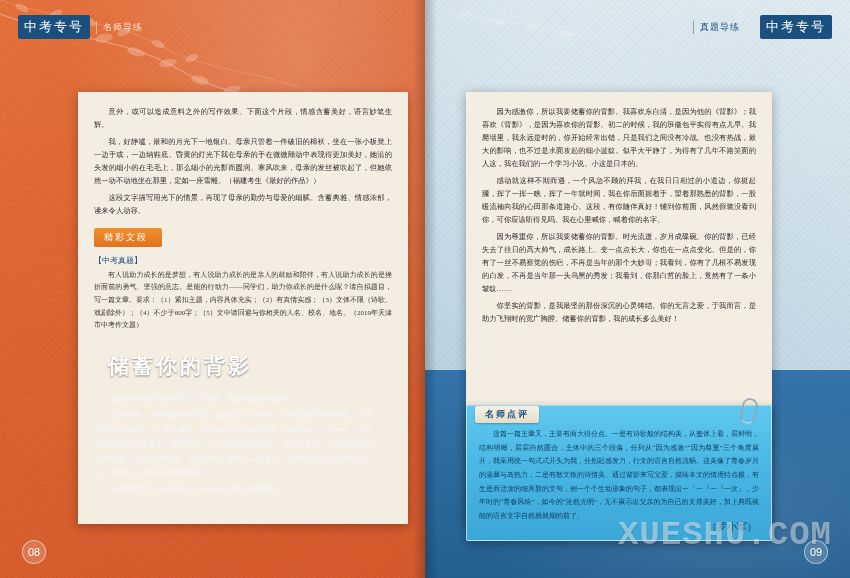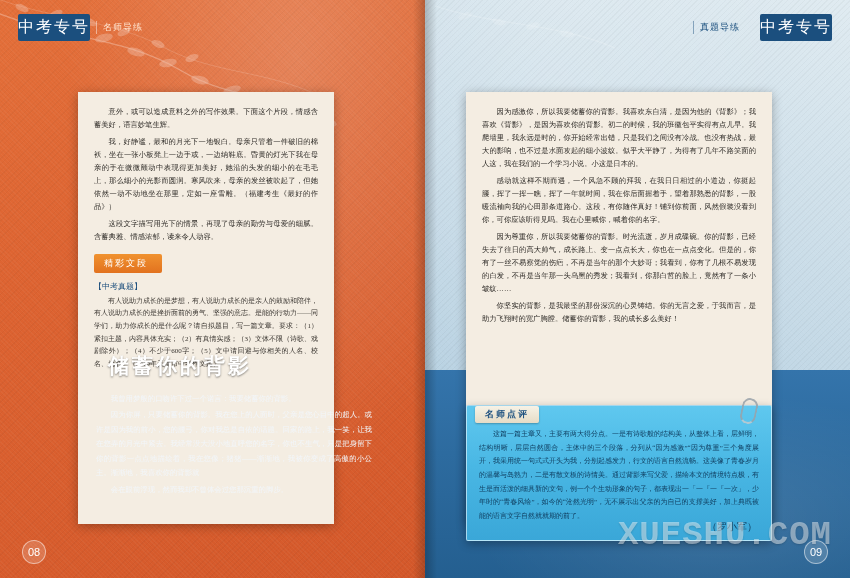--- a/index.html
+++ b/index.html
@@ -63,37 +63,37 @@
 
   
   .runhead {
     position: absolute; top: 16px; height: 22px;
     display: flex; align-items: center; gap: 6px;
     font-size: 11px; color: #ffffff; letter-spacing: 1px;
   }
   .runhead-left { left: 18px; }
   .runhead-right { right: 18px; flex-direction: row; gap: 20px; }
   .rh-pill {
-    background: #1b4f7e; color: #fff; padding: 3px 0; border-radius: 2px;
-    font-size: 16px; letter-spacing: 2px; white-space: nowrap;
+    background: #1b4f7e; color: #fff; padding: 3px 6px; border-radius: 2px;
+    font-size: 13px; letter-spacing: 2px; white-space: nowrap;
   }
   .rh-pill.alt { background: #1b4f7e; }
   .rh-sub {
     color: #ffe4cf; font-size: 9px; letter-spacing: 1px; white-space: nowrap;
     border-left: 1px solid rgba(255,255,255,.45); padding-left: 6px;
   }
   .page-right .rh-sub { color: #1b4f7e; border-left-color: rgba(27,79,126,.45); }
 
   
   .paper {
     position: absolute;
     background: #f4ede2;
     box-shadow: 0 2px 10px rgba(0,0,0,.30);
   }
-  .paper-left  { left: 78px;  top: 92px; width: 256px; height: 432px; }
+  .paper-left  { left: 78px;  top: 92px; width: 330px; height: 432px; }
   .paper-right { left: 466px; top: 92px; width: 306px; height: 432px; }
   .paper-inner { padding: 14px 16px 10px 16px; height: 100%; overflow: hidden; }
 
   .body-text {
     font-family: "Liberation Serif", serif;
     font-size: 7.3px; line-height: 1.78;
     color: #2d2a26; text-align: justify;
     text-indent: 2em;
     margin: 0 0 4px 0;
   }

